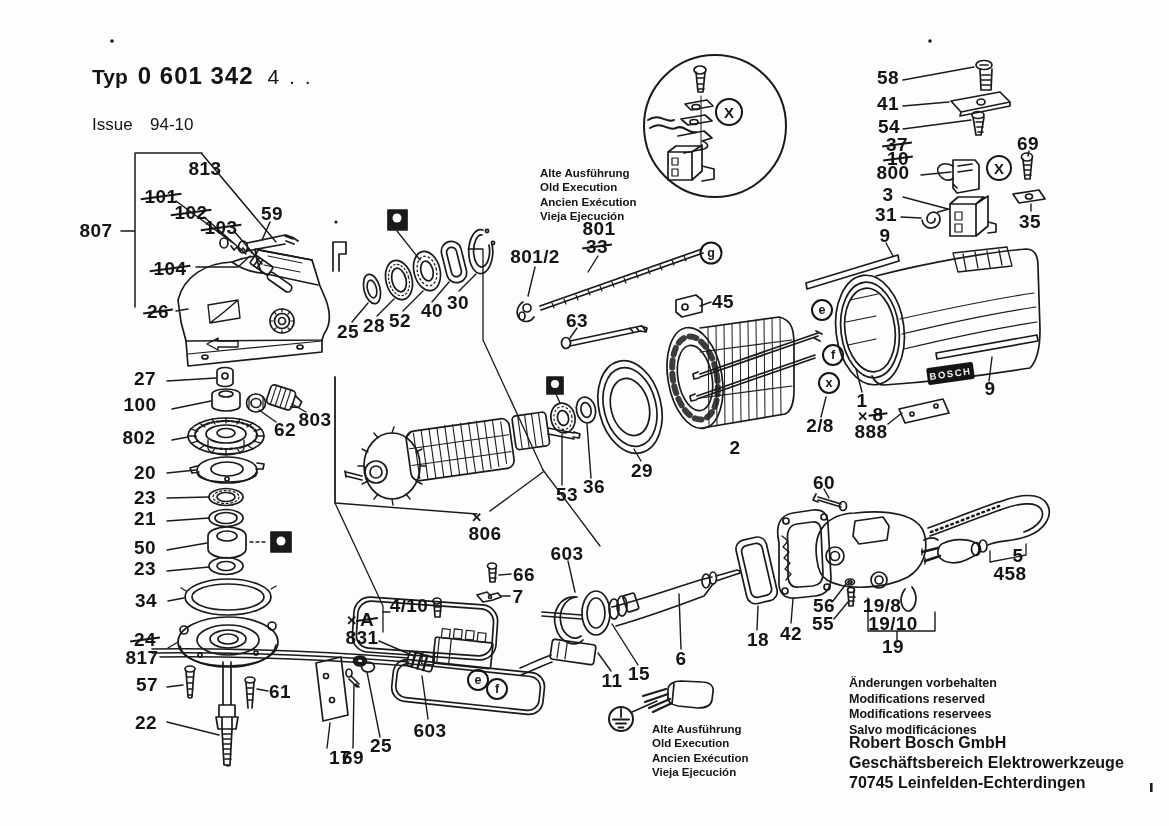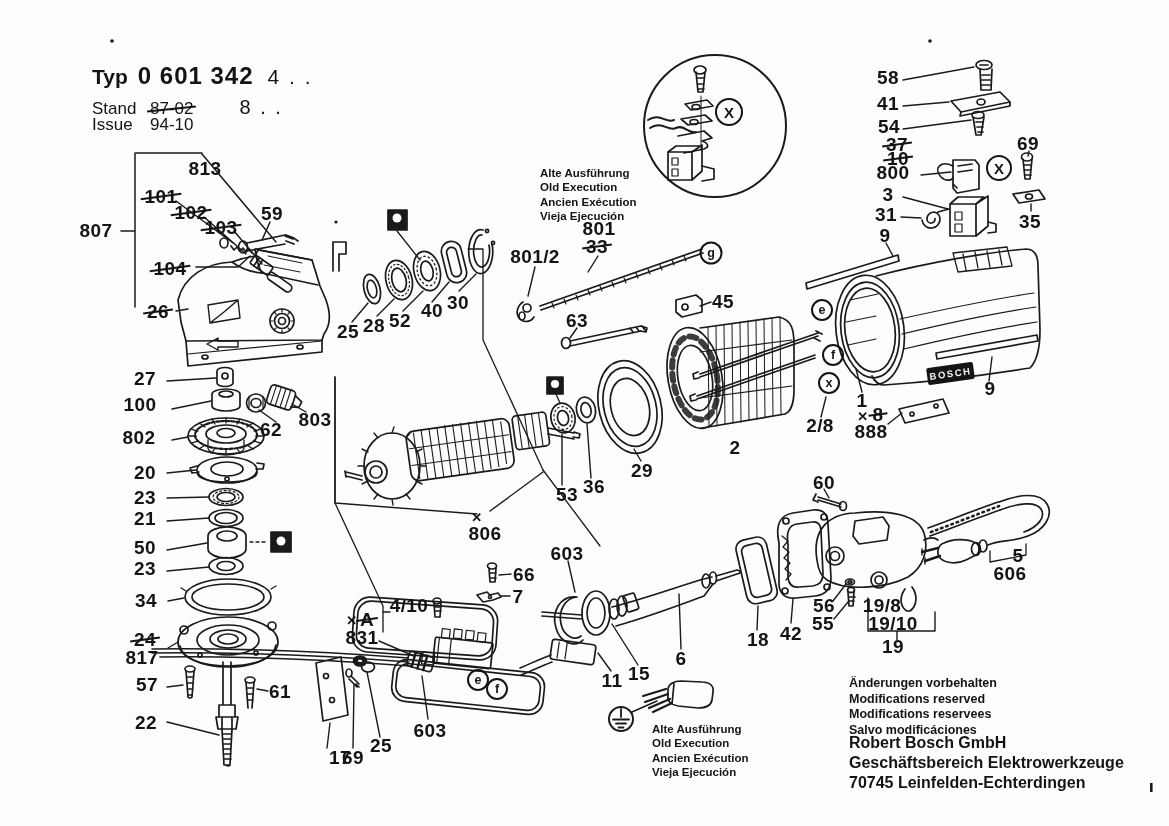--- a/index.html
+++ b/index.html
@@ -422,23 +422,20 @@
         <path d="M944,543 C938,545 936,553 940,558 C946,564 958,564 966,560 L976,555 C980,553 980,545 976,543 C966,538 952,539 944,543 Z"></path>
         <path d="M938,548 L922,552 M940,556 L925,561" stroke-width="2.4"></path>
         <path d="M922,549 v6 M925,558 v6" stroke-width="1.4"></path>
         <path d="M990,551 V562 L1026,555 V544" stroke-width="1.3"></path>
       </g>
     </g>
   </svg>
 
   <div class="hdr" style="left:92px;top:62px">
     <span class="t1">Typ</span><span class="t2">0 601 342</span><span class="t3">4 . .</span>
-  </div>
-  <div class="hdr2" style="left:92px;top:96px">
-    <span class="lab">Stand</span><span class="oldv">87-02</span><span class="newv">8 . .</span>
   </div>
   <div class="hdr2" style="left:92px;top:115px">
     <span class="lab">Issue</span><span style="margin-left:6px">94-10</span>
   </div>
 
   <div class="plate">BOSCH</div>
 
 <div class="lbl" style="left: 205px; top: 168px;">813</div>
     <div class="lbl struck" style="left: 161px; top: 196px;">101</div>
     <div class="lbl struck" style="left: 191px; top: 212px;">102</div>
@@ -476,21 +473,21 @@
     <div class="lbl" style="left: 1028px; top: 143px;">69</div>
     <div class="lbl" style="left: 1030px; top: 221px;">35</div>
     <div class="lbl" style="left: 862px; top: 400px;">1</div>
     <div class="lbl" style="left: 990px; top: 388px;">9</div>
     <div class="lbl" style="left: 820px; top: 425px;">2/8</div>
     <div class="lbl xm" style="left: 863px; top: 416px;">✕</div>
     <div class="lbl struck" style="left: 878px; top: 414px;">8</div>
     <div class="lbl" style="left: 871px; top: 431px;">888</div>
     <div class="lbl" style="left: 145px; top: 378px;">27</div>
     <div class="lbl" style="left: 140px; top: 404px;">100</div>
-    <div class="lbl" style="left: 271px; top: 429px;">62</div>
+    <div class="lbl" style="left: 285px; top: 429px;">62</div>
     <div class="lbl" style="left: 315px; top: 419px;">803</div>
     <div class="lbl" style="left: 139px; top: 437px;">802</div>
     <div class="lbl" style="left: 145px; top: 472px;">20</div>
     <div class="lbl" style="left: 145px; top: 497px;">23</div>
     <div class="lbl" style="left: 145px; top: 518px;">21</div>
     <div class="lbl" style="left: 145px; top: 547px;">50</div>
     <div class="lbl" style="left: 145px; top: 568px;">23</div>
     <div class="lbl" style="left: 146px; top: 600px;">34</div>
     <div class="lbl struck" style="left: 145px; top: 639px;">24</div>
     <div class="lbl" style="left: 142px; top: 657px;">817</div>
@@ -512,21 +509,21 @@
     <div class="lbl" style="left: 681px; top: 658px;">6</div>
     <div class="lbl" style="left: 758px; top: 639px;">18</div>
     <div class="lbl" style="left: 791px; top: 633px;">42</div>
     <div class="lbl" style="left: 824px; top: 605px;">56</div>
     <div class="lbl" style="left: 823px; top: 623px;">55</div>
     <div class="lbl" style="left: 882px; top: 605px;">19/8</div>
     <div class="lbl" style="left: 893px; top: 623px;">19/10</div>
     <div class="lbl" style="left: 893px; top: 646px;">19</div>
     <div class="lbl" style="left: 824px; top: 482px;">60</div>
     <div class="lbl" style="left: 1018px; top: 555px;">5</div>
-    <div class="lbl" style="left: 1010px; top: 573px;">606</div>
+    <div class="lbl" style="left: 1010px; top: 573px;">458</div>
     <div class="circ" style="left: 729px; top: 112px; width: 24px; height: 24px; font-size: 15px;">X</div>
     <div class="circ" style="left: 999px; top: 168px; width: 22px; height: 22px; font-size: 15px;">X</div>
     <div class="circ" style="left: 711px; top: 253px; width: 19px; height: 19px; font-size: 12.5px;">g</div>
     <div class="circ" style="left: 822px; top: 310px; width: 18px; height: 18px; font-size: 12.5px;">e</div>
     <div class="circ" style="left: 833px; top: 355px; width: 18px; height: 18px; font-size: 12.5px;">f</div>
     <div class="circ" style="left: 829px; top: 383px; width: 18px; height: 18px; font-size: 12.5px;">x</div>
     <div class="circ" style="left: 478px; top: 680px; width: 18px; height: 18px; font-size: 12.5px;">e</div>
     <div class="circ" style="left: 497px; top: 689px; width: 18px; height: 18px; font-size: 12.5px;">f</div>
     <div class="note" style="left: 540px; top: 166px; font-size: 11.5px;">
       <div>Alte Ausführung</div>

